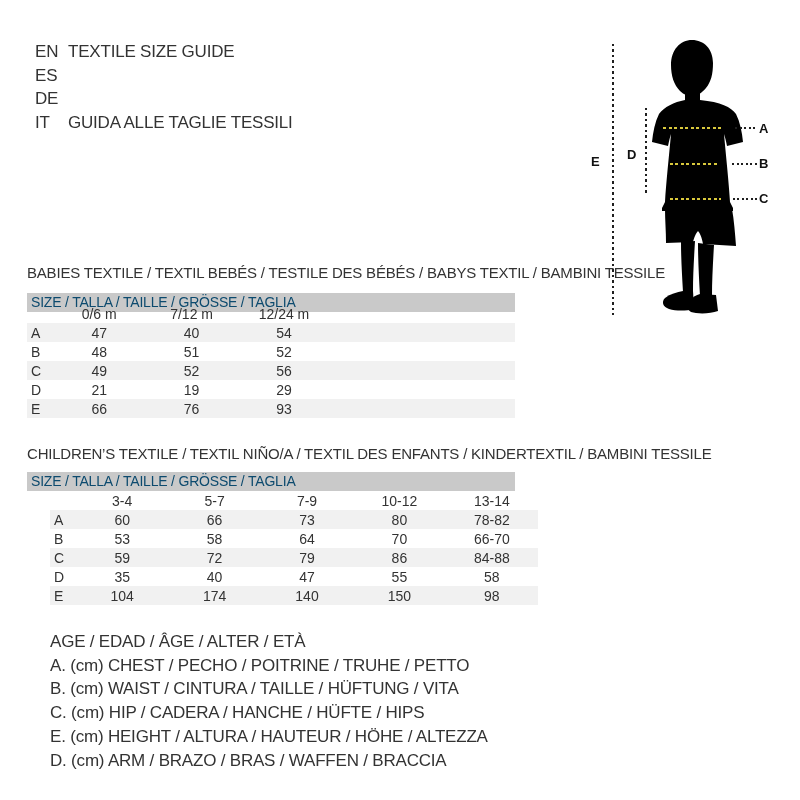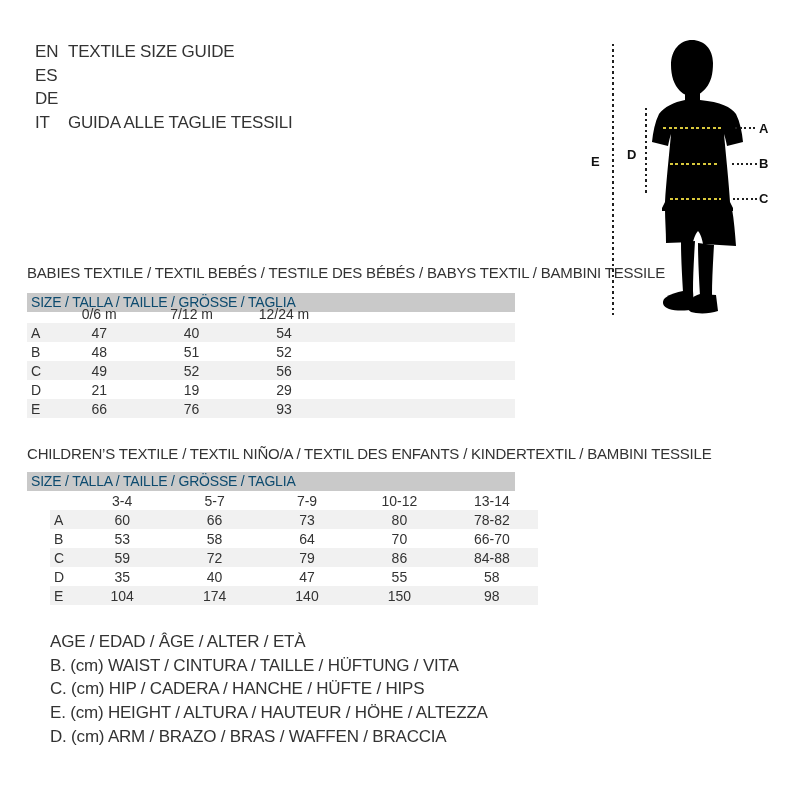--- a/index.html
+++ b/index.html
@@ -190,17 +190,18 @@
       <span class="tcell">104</span>
       <span class="tcell">174</span>
       <span class="tcell">140</span>
       <span class="tcell">150</span>
       <span class="tcell">98</span>
     </div>
   </div>
 
 <div class="abs legend" id="legendList">
     <div class="legend-line">AGE / EDAD / ÂGE / ALTER / ETÀ</div>
+    <div class="legend-line">A. (cm) CHEST / PECHO / POITRINE / TRUHE / PETTO</div>
     <div class="legend-line">B. (cm) WAIST / CINTURA / TAILLE / HÜFTUNG / VITA</div>
     <div class="legend-line">C. (cm) HIP / CADERA / HANCHE / HÜFTE / HIPS</div>
     <div class="legend-line">E. (cm) HEIGHT / ALTURA / HAUTEUR / HÖHE / ALTEZZA</div>
     <div class="legend-line">D. (cm) ARM / BRAZO / BRAS / WAFFEN / BRACCIA</div>
   </div>
 
 </body></html>

